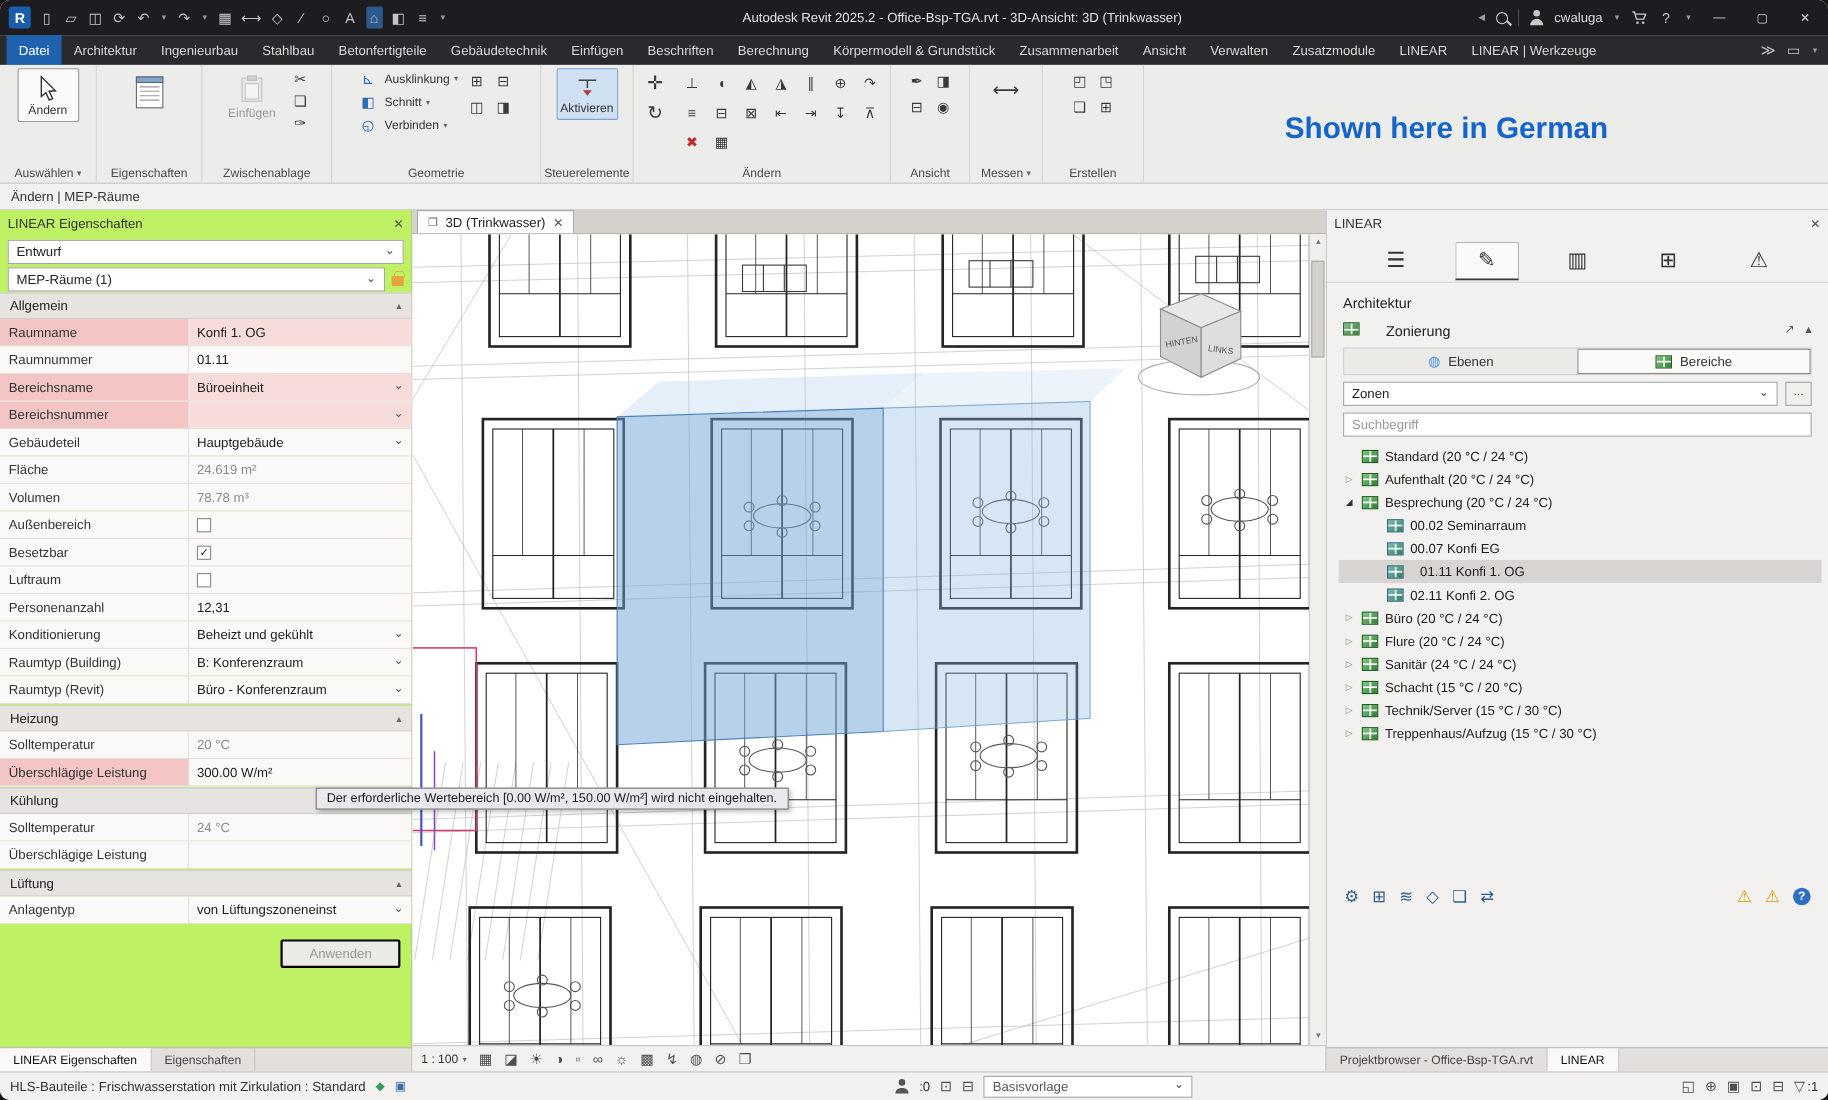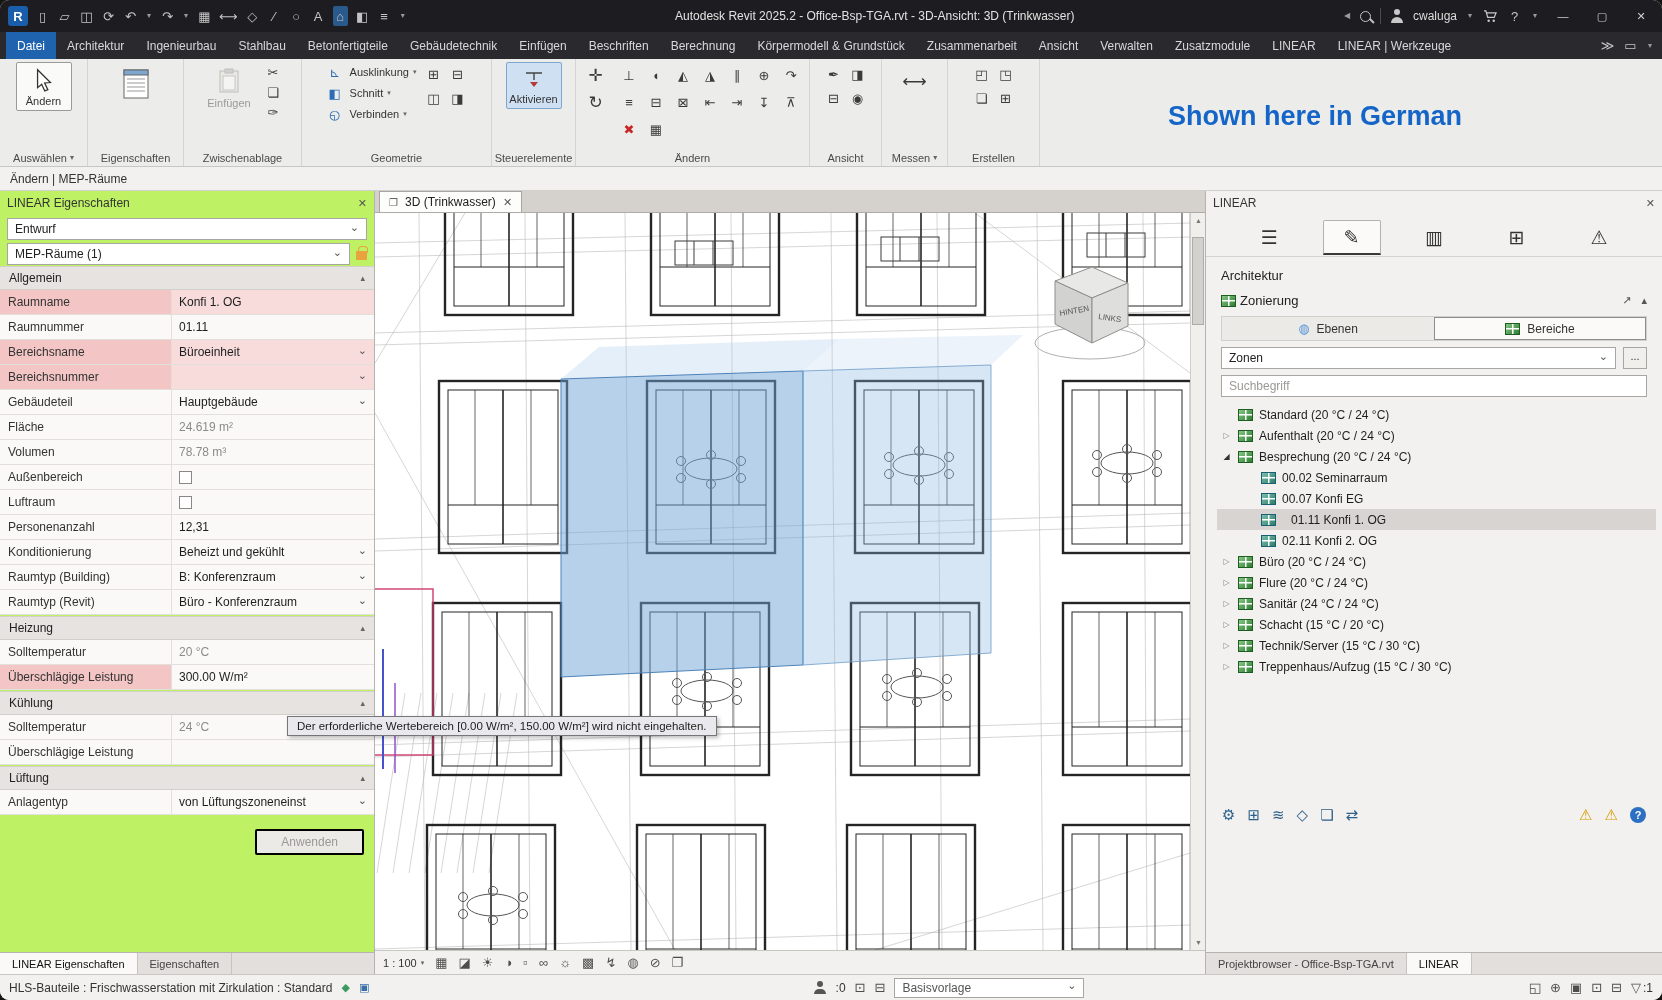--- a/index.html
+++ b/index.html
@@ -122,21 +122,21 @@
   .scale { display:flex; align-items:center; gap:4px; white-space:nowrap; }
   .scale::after { content:"▾"; font-size:7px; color:#666; }
   .vi { font-size:13px; color:#4e4e4c; line-height:1; }
 
   
   .rpanel { width:457px; background:#f2f1ef; border-left:1px solid #b5b3b0; display:flex; flex-direction:column; flex:0 0 auto; }
   .rtabs { display:flex; justify-content:space-between; padding:5px 34px 0; border-bottom:1px solid #d6d4d1; height:42px; }
   .rtab { width:58px; height:35px; display:flex; align-items:center; justify-content:center; font-size:19px; color:#333; }
   .rtab.active { border:1px solid #b4b2af; border-bottom:2px solid #3a3a3a; background:#fbfaf9; border-radius:2px 2px 0 0; }
   .archlbl { padding:11px 15px 7px; font-size:13px; color:#222; }
-  .zonrow { display:flex; align-items:center; gap:4px; padding:3px 15px; font-size:13px; color:#222; }
+  .zonrow { display:flex; gap:24px; padding:3px 15px; font-size:13px; color:#222; }
   .zonrow .rt { margin-left:auto; display:flex; gap:10px; font-size:11px; color:#555; }
   .zicon { width:15px; height:12px; flex:0 0 auto; border:1px solid #1b5e20;
     background:linear-gradient(#fff,#fff) 52% 0/1.5px 100% no-repeat,
                linear-gradient(#fff,#fff) 0 55%/100% 1.5px no-repeat,
                linear-gradient(135deg,#86c786,#2e7d32); }
   .zicon.room { border-color:#1a5f74;
     background:linear-gradient(#fff,#fff) 52% 0/1.5px 100% no-repeat,
                linear-gradient(#fff,#fff) 0 55%/100% 1.5px no-repeat,
                linear-gradient(135deg,#7cc0ae,#2c7d68); }
   .seg { display:flex; margin:5px 15px 0; height:25px; background:#eceae7; border:1px solid #d2d0cd; }
@@ -489,20 +489,26 @@
             <span>78.78 m³</span>
           </div>
         </div>
       <div class="prow">
           <div class="lbl">Außenbereich</div>
           <div class="val">
             <span class="cb"></span>
           </div>
         </div>
       <div class="prow">
+          <div class="lbl">Besetzbar</div>
+          <div class="val">
+            <span class="cb on"></span>
+          </div>
+        </div>
+      <div class="prow">
           <div class="lbl">Luftraum</div>
           <div class="val">
             <span class="cb"></span>
           </div>
         </div>
       <div class="prow">
           <div class="lbl">Personenanzahl</div>
           <div class="val">
             <span>12,31</span>
           </div>

